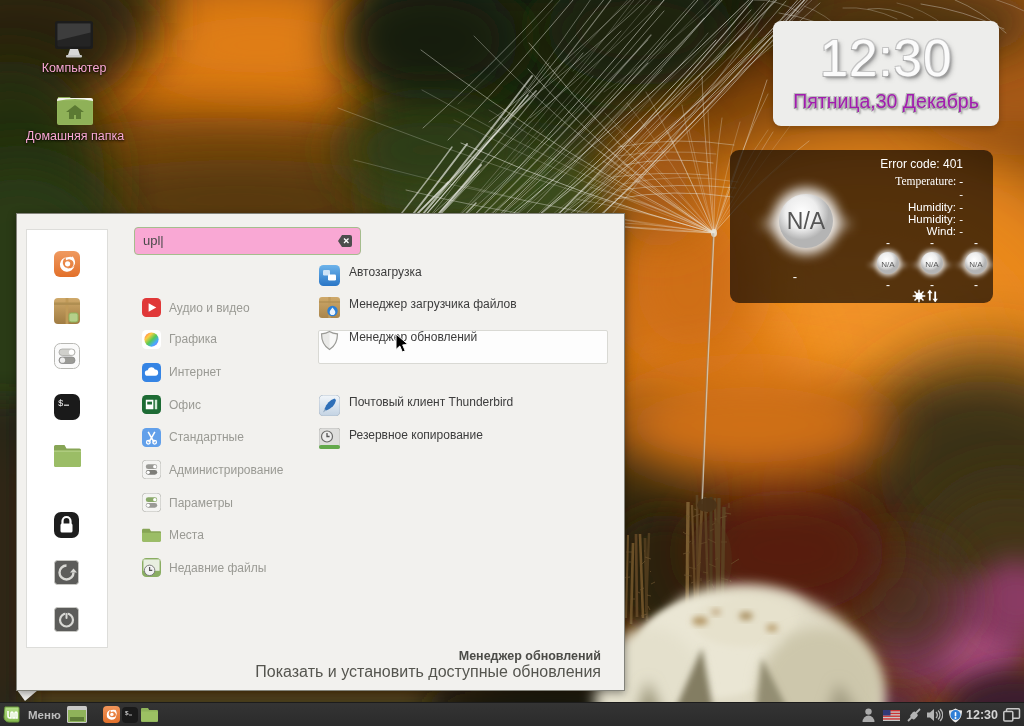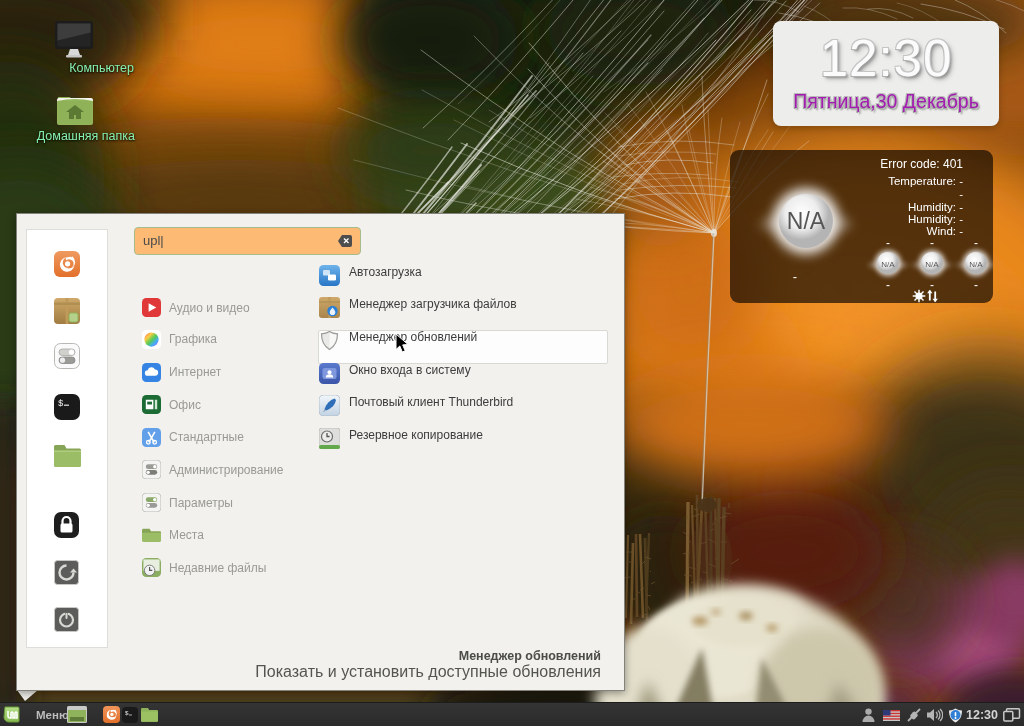--- a/index.html
+++ b/index.html
@@ -1,46 +1,46 @@
 <!DOCTYPE html>
 <html><head><meta charset="utf-8">
 <style>
 html,body{margin:0;padding:0;}
 body{width:1024px;height:726px;overflow:hidden;position:relative;font-family:"Liberation Sans",sans-serif;background:#743f07;}
 .abs{position:absolute;}
 
-.dlabel{color:#86efac;font-size:12.5px;text-shadow:0 1px 2px rgba(0,0,0,.85),0 0 3px rgba(0,0,0,.5);text-align:right;white-space:nowrap;}
+.dlabel{color:#f9a8d4;font-size:12.5px;text-shadow:0 1px 2px rgba(0,0,0,.85),0 0 3px rgba(0,0,0,.5);text-align:center;white-space:nowrap;}
 
 #clock{left:773px;top:21px;width:226px;height:105px;background:#ededeb;border-radius:8px;text-align:center;box-shadow:0 2px 7px rgba(0,0,0,.22);}
 #clock .time{font-size:51px;line-height:60px;margin-top:8px;color:#fbfbfb;letter-spacing:1px;
  text-shadow:-1px -1px 0 #c5c5c5,1px -1px 0 #c5c5c5,-1px 1px 0 #b0b0b0,2px 2px 2px #9a9a9a,3px 3px 4px rgba(120,120,120,.5);}
 #clock .date{font-size:19.5px;color:#a21caf;margin-top:1px;
  text-shadow:-1px -1px 0 #bbb,1px -1px 0 #bbb,-1px 1px 0 #a0a0a0,1.5px 1.5px 2px #8d8d8d;}
 
 #weather{left:730px;top:150px;width:263px;height:153px;background:rgba(14,7,3,.68);border-radius:9px;color:#fff;}
 #weather .err{position:absolute;left:0;right:30px;top:7px;text-align:right;font-size:12px;}
 #weather .rl{position:absolute;right:30px;text-align:right;font-size:11.5px;line-height:11.5px;}
 
 #menu{left:16px;top:213px;width:607px;height:476px;background:#f2f1ee;border:1px solid rgba(40,40,30,.55);box-shadow:0 2px 8px rgba(0,0,0,.4);}
 #tail{left:17px;top:690px;width:0;height:0;border-left:8px solid transparent;border-right:13px solid transparent;border-top:11px solid #f2f1ee;}
 #sidebar{left:9px;top:15px;width:80px;height:417px;background:#fff;border:1px solid #ddddda;}
 .sic{position:absolute;left:50%;transform:translateX(-50%);}
-#search{left:117px;top:13px;width:225px;height:26px;background:#fdba74;border:1px solid #a5bd8d;border-radius:4px;}
+#search{left:117px;top:13px;width:225px;height:26px;background:#f9a8d4;border:1px solid #a5bd8d;border-radius:4px;}
 #search .txt{position:absolute;left:8px;top:5px;font-size:13px;color:#4a4a4a;}
 .cat{position:absolute;left:125px;height:33px;display:flex;align-items:center;color:#9a9a94;font-size:12px;}
 .cat .ci{width:19px;height:19px;margin-right:8px;}
 .app{position:absolute;left:302px;height:33px;display:flex;color:#3c3c3c;font-size:12px;}
 .app .ai{width:21px;height:21px;margin-right:9px;}
 #selrow{left:301px;top:116px;width:288px;height:32px;background:#fdfdfd;border:1px solid #d9d9d4;border-radius:2px;}
 #mdesc{right:23px;bottom:9px;text-align:right;}
 #mdesc .t1{font-size:12.5px;font-weight:bold;color:#4b4b47;}
 #mdesc .t2{font-size:16px;color:#55554f;}
 
 #bar{left:0;top:702px;width:1024px;height:24px;background:linear-gradient(#343434,#2b2b2b);border-top:1px solid #1c1c1c;box-sizing:border-box;}
-#bar .menu-btn{position:absolute;left:2px;top:2px;height:19px;display:flex;align-items:center;gap:8px;}
+#bar .menu-btn{position:absolute;left:2px;top:2px;height:19px;display:flex;align-items:center;}
 #bar .menu-txt{color:#bdbdbd;font-size:11.5px;font-weight:bold;margin-left:7px;}
 #clocktxt{position:absolute;left:966px;top:5px;color:#d4d4d4;font-size:12.5px;font-weight:bold;}
 </style></head>
 <body>
 
 <svg class="abs" style="left:0;top:0" width="1024" height="726" viewBox="0 0 1024 726">
 <defs>
 <filter id="b35" x="-60%" y="-60%" width="220%" height="220%">
         <feGaussianBlur stdDeviation="35"></feGaussianBlur>
       </filter>
@@ -333,21 +333,21 @@
 </svg></div>
 <div class="abs dlabel" style="left:15px;top:129px;width:120px;">Домашняя папка</div>
 
 <div class="abs" id="clock">
     <div class="time">12:30</div>
     <div class="date">Пятница,30 Декабрь</div>
   </div>
 
 <div class="abs" id="weather">
 <div class="err">Error code: 401</div>
-<div class="rl" style="top:26px;">Temperature: -</div>
+<div class="rl" style="top:26px;font-family:Liberation Serif, serif;">Temperature: -</div>
 <div class="rl" style="top:39px;">-</div>
 <div class="rl" style="top:52px;">Humidity: -</div>
 <div class="rl" style="top:64px;">Humidity: -</div>
 <div class="rl" style="top:76px;">Wind: -</div>
 <svg class="abs" style="left:0;top:0" width="263" height="153" viewBox="0 0 263 153">
 <defs>
 <radialGradient id="sph" cx="42%" cy="35%">
           <stop offset="0%" stop-color="#ffffff"></stop>
           <stop offset="60%" stop-color="#ededed"></stop>
           <stop offset="100%" stop-color="#b4b4b4"></stop>
@@ -561,32 +561,20 @@
         <defs>
           <linearGradient id="shg" x1="0" y1="0" x2=".7" y2="1">
             <stop offset="0" stop-color="#fdfdfd"></stop>
             <stop offset=".5" stop-color="#e8e8e8"></stop>
             <stop offset="1" stop-color="#cicfcf"></stop>
           </linearGradient>
         </defs>
         <path d="M10.5,1.5 C13,3 15.5,3.6 18.5,3.8 C18.5,10.5 16.5,16 10.5,19.5 C4.5,16 2.5,10.5 2.5,3.8 C5.5,3.6 8,3 10.5,1.5 Z" fill="#e9e9e7" stroke="#9a9a96" stroke-width="1.2"></path>
         <path d="M10.5,2.8 C12.6,4 14.8,4.6 17.3,4.9 C17.2,10.2 15.6,14.9 10.5,18.1 Z" fill="#f8f8f7"></path>
       </svg>Менеджер обновлений</div>
-  <div class="app" style="top:148.5px;"><svg class="ai" viewBox="0 0 21 21">
-        <defs>
-          <linearGradient id="ind" x1="0" y1="0" x2="0" y2="1">
-            <stop offset="0" stop-color="#5a7ace"></stop>
-            <stop offset="1" stop-color="#3b55a8"></stop>
-          </linearGradient>
-        </defs>
-        <rect width="21" height="21" rx="4.5" fill="url(#ind)"></rect>
-        <rect x="3.5" y="5" width="14" height="11" rx="2" fill="#7e97dd"></rect>
-        <circle cx="10.5" cy="9.3" r="2" fill="#fff"></circle>
-        <path d="M6.8,14.5 a3.7,3.2 0 0 1 7.4,0 Z" fill="#fff"></path>
-      </svg>Окно входа в систему</div>
   <div class="app" style="top:213.5px;"><svg class="ai" viewBox="0 0 21 21">
         <rect width="21" height="21" rx="3" fill="#dededc" stroke="#b8b8b4" stroke-width=".8"></rect>
         <rect x="0" y="17" width="21" height="4" rx="2" fill="#63a94c"></rect>
         <circle cx="8" cy="8.5" r="5.5" fill="#ececeb" stroke="#6a6a68" stroke-width="1.2"></circle>
         <path d="M8,5 v3.5 h2.6" stroke="#555" stroke-width="1.3" fill="none"></path>
       </svg>Резервное копирование</div>
   <div class="app" style="top:181px;"><svg class="ai" viewBox="0 0 21 21">
         <defs>
           <linearGradient id="tb" x1="0" y1="0" x2="0" y2="1">
             <stop offset="0" stop-color="#f2f6fa"></stop>

